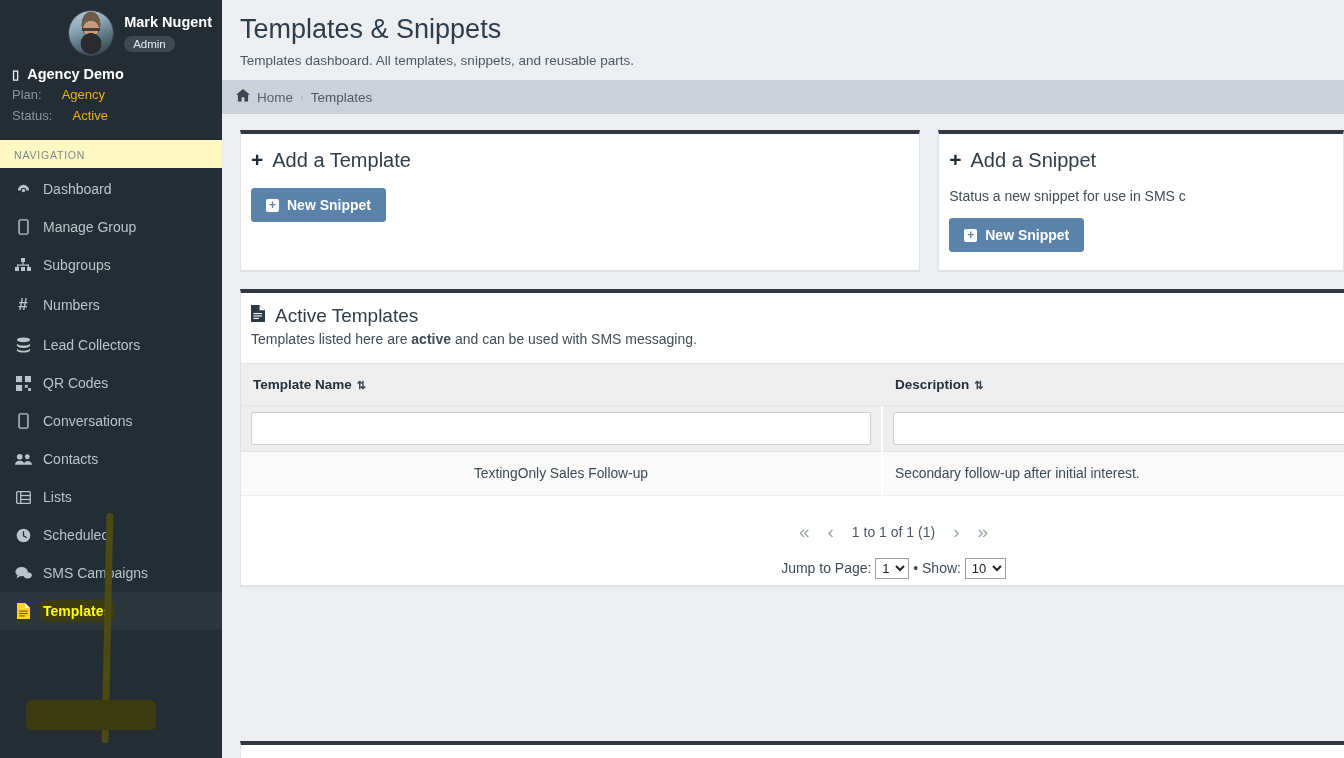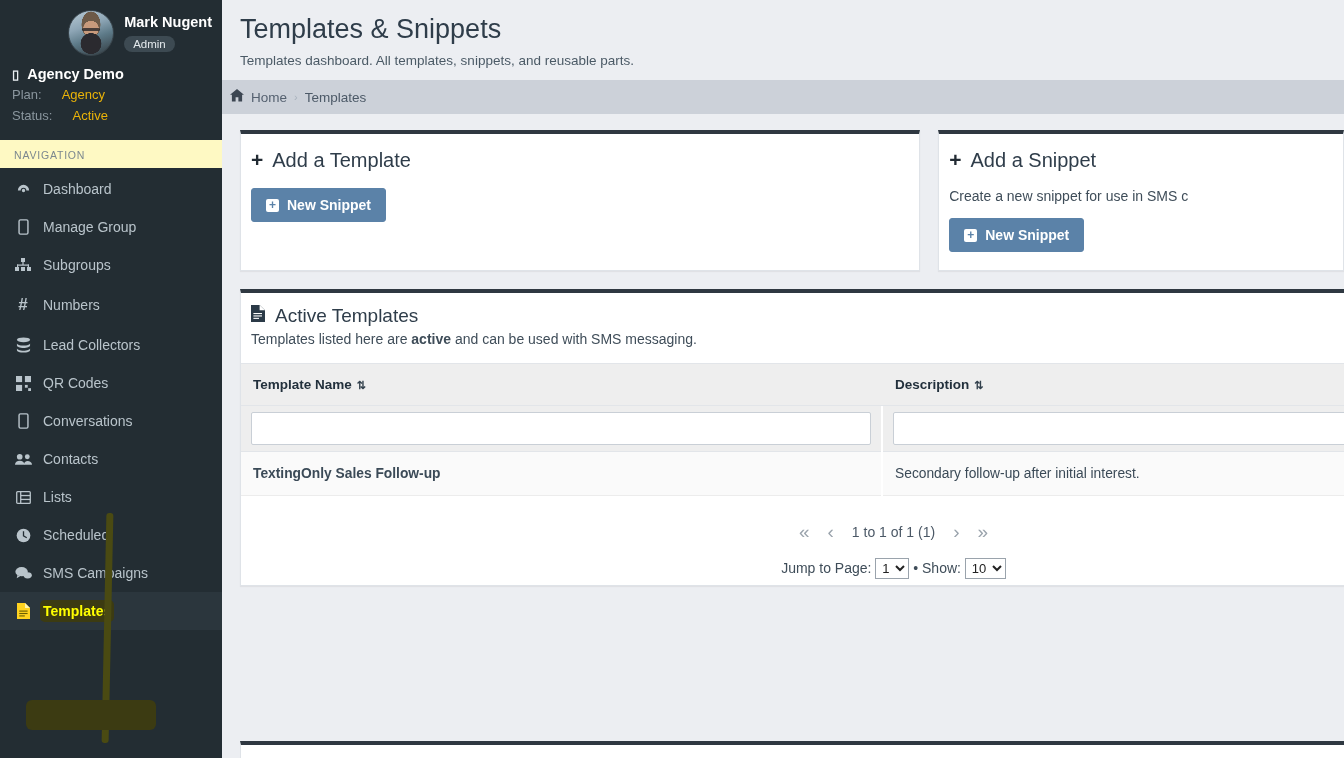--- a/index.html
+++ b/index.html
@@ -76,21 +76,21 @@
     position: absolute; left: 26px; top: 700px; width: 130px; height: 30px;
     background: #3c3b12; border-radius: 6px; pointer-events: none;
   }
 
   
   .main { flex: 1; height: 758px; overflow: hidden; background: #eceef2; position: relative; }
   .page-head { padding: 14px 18px 0 18px; }
   .page-title { font-size: 27px; font-weight: normal; color: #2f3d4a; margin: 0 0 8px 0; }
   .page-sub { font-size: 13.5px; color: #4b5a66; margin: 0 0 12px 0; }
   .breadcrumb {
-    background: #ccd1d9; padding: 9px 8px; font-size: 13.5px; color: #556170;
+    background: #ccd1d9; padding: 9px 14px; font-size: 13.5px; color: #556170;
     display: flex; align-items: center; gap: 7px; margin: 0 -18px;
   }
   .breadcrumb .home-ico { color: #3c4652; }
   .breadcrumb .sep { color: #a9b2bd; font-size: 11px; }
   .breadcrumb .crumb-cur { color: #4c5967; }
 
   .cards-row { display: flex; gap: 18px; padding: 16px 0 0 18px; }
   .card {
     background: #ffffff; border: 1px solid #dfe3e8;
     border-top: 4px solid #2f3841;
@@ -140,21 +140,21 @@
   table.tbl td.filter-cell { background: #eeeeee; padding: 6px 10px; border-bottom: 1px solid #e2e5e9; }
   table.tbl td.filter-cell input {
     width: 100%; padding: 8px 8px; font-size: 13px;
     border: 1px solid #c9cfd6; border-radius: 2px; outline: none;
     font-family: "Liberation Sans", sans-serif; background:#fff;
   }
   table.tbl td.data-cell {
     padding: 14px 12px; font-size: 13.8px; color: #3b4a57;
     background: #fafafa; border-bottom: 1px solid #ececec;
   }
-  td.data-cell.name { font-weight: bold; color: #2b3a47; }
+  td.data-cell.name { font-weight: normal; color: #2b3a47; text-align: center; }
   .col-div { width: 2px; background: #ffffff; padding: 0 !important; }
 
   .pager { padding: 26px 0 6px 0; text-align: center; }
   .pager-row1 {
     display: flex; align-items: center; justify-content: center; gap: 18px;
     font-size: 14px; color: #4b5866;
   }
   .pg-btn { color: #9aa3ac; font-size: 19px; cursor: pointer; line-height: 1; }
   .pager-row2 { margin-top: 17px; font-size: 14px; color: #3f4d59; }
   .pager-row2 select {
@@ -362,21 +362,21 @@
           </button>
         </div>
       </section>
 
       <section class="card card-b">
         <div class="card-inner">
           <h2 class="card-title">
             <span class="plus">+</span>
             <span>Add a Snippet</span>
           </h2>
-          <p class="card-text">Create a new snippet for use in SMS c</p>
+          <p class="card-text">Status a new snippet for use in SMS c</p>
           <button class="btn-primary">
             <span class="sq">+</span>
             <span>New Snippet</span>
           </button>
         </div>
       </section>
     </div>
 
     <section class="panel">
       <div class="panel-head">

